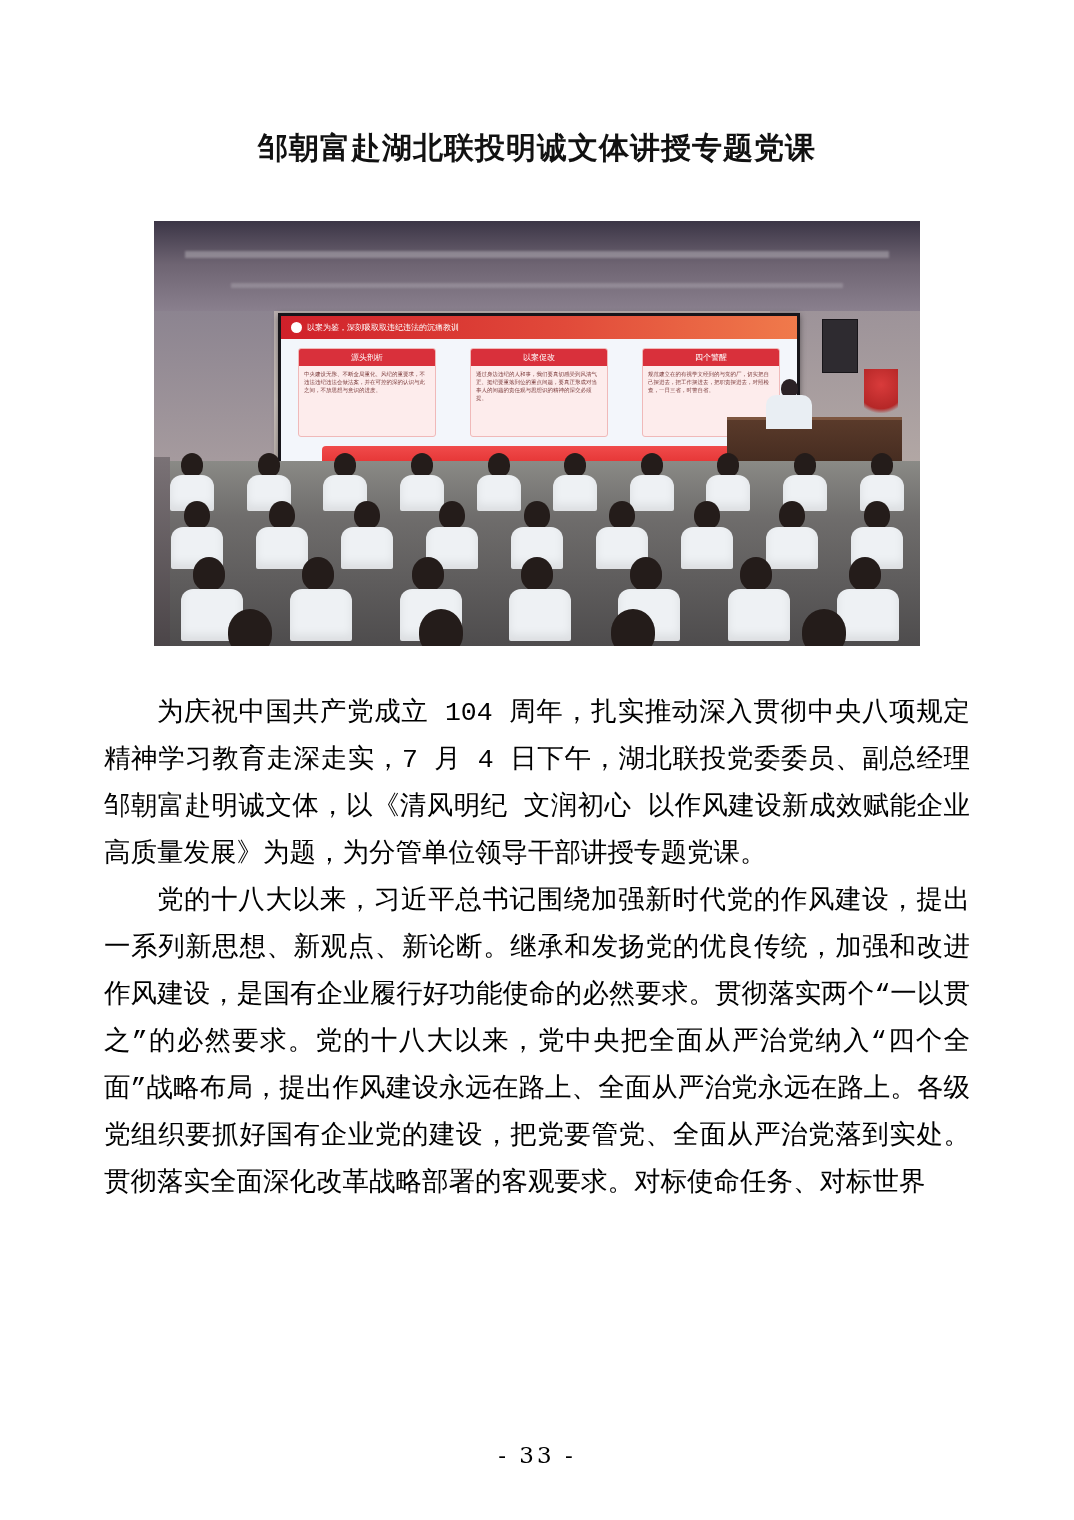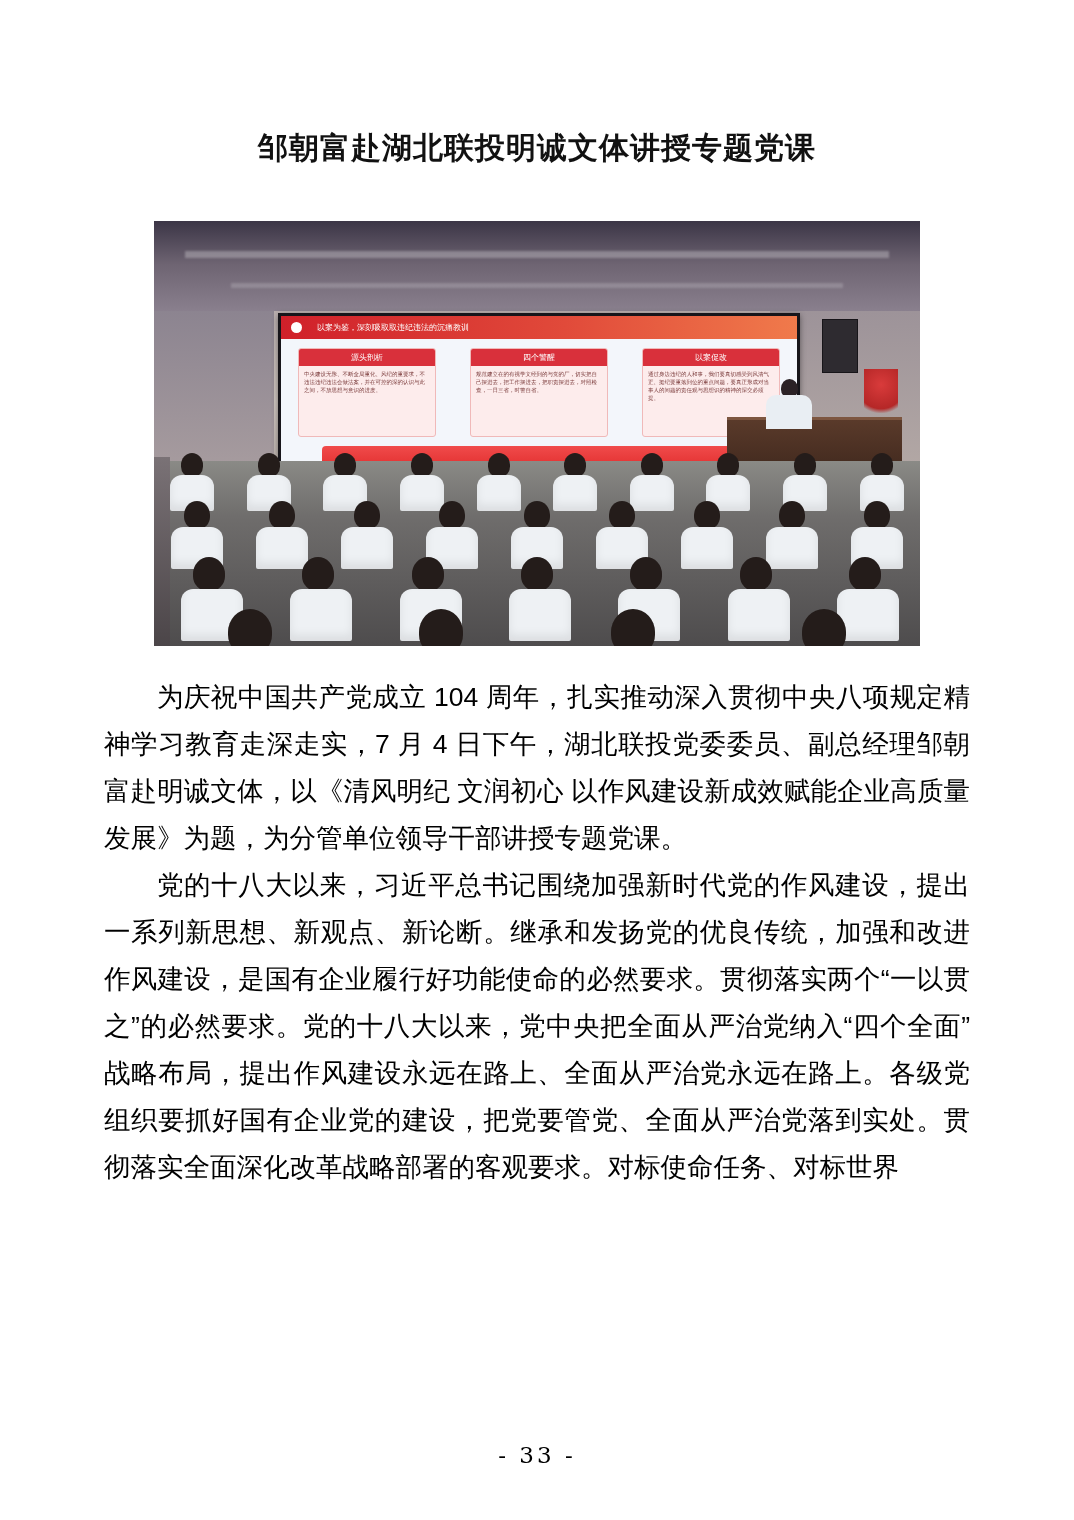--- a/index.html
+++ b/index.html
@@ -90,21 +90,21 @@
     box-shadow: 0 2px 6px rgba(0,0,0,0.45);
     overflow: hidden;
   }
   .screen-banner {
     position: absolute; left: 0; top: 0; width: 100%; height: 23px;
     background: linear-gradient(90deg, #d0202a 0%, #e14a3a 55%, #f07a4b 100%);
     color: #fff;
     font-size: 8px;
     font-family: Liberation Mono, monospace;
     line-height: 23px;
-    padding-left: 36px;
+    padding-left: 26px;
     box-sizing: border-box;
     white-space: nowrap;
     overflow: hidden;
   }
   .screen-banner .dot {
     position: absolute; left: 10px; top: 6px;
     width: 11px; height: 11px; border-radius: 50%;
     background: #fff;
   }
   .cards {
@@ -196,26 +196,26 @@
     border-radius: 50% 50% 44% 44%;
   }
   .shirt {
     margin: -2px auto 0 auto;
     background: #eef1f4;
     border-radius: 12px 12px 2px 2px;
     box-shadow: inset 0 -6px 10px rgba(0,0,0,0.08);
   }
   
   .content {
-    margin: 28px 104px 0 104px;
+    margin: 44px 104px 0 104px;
     font-size: 26.5px;
     line-height: 47px;
     text-align: justify;
     color: #000;
-    font-family: Liberation Sans, sans-serif;
+    font-family: Liberation Mono, monospace;
   }
   .content p {
     margin: 0;
     text-indent: 2em;
   }
   .page-number {
     position: absolute;
     bottom: 52px;
     left: 0; right: 0;
     text-align: center;
@@ -239,26 +239,26 @@
     <div class="speaker-box"></div>
 
     <div class="screen">
       <div class="screen-banner">以案为鉴，深刻吸取取违纪违法的沉痛教训<span class="dot"></span></div>
       <div class="cards">
         <div class="card">
           <div class="card-head">源头剖析</div>
           <div class="card-body">中央建设无形、不断全局重化、风纪的重要求，不违法违纪违法会做法案，并在可控的深的认识与此之间，不放思想与意识的进度。</div>
         </div>
         <div class="card">
+          <div class="card-head">以案促改</div>
+          <div class="card-body">通过身边违纪的人和事，我们要真切感受到风清气正、挺纪要重落到位的重点问题，要真正形成对当事人的问题的责任观与思想识的精神的深交必须提。</div>
+        </div>
+        <div class="card">
           <div class="card-head">四个警醒</div>
           <div class="card-body">规范建立在的有视学文经到的与党的厂，切实把自己摆进去，把工作摆进去，把职责摆进去，对照检查，一日三省，时警自省。</div>
-        </div>
-        <div class="card">
-          <div class="card-head">以案促改</div>
-          <div class="card-body">通过身边违纪的人和事，我们要真切感受到风清气正、挺纪要重落到位的重点问题，要真正形成对当事人的问题的责任观与思想识的精神的深交必须提。</div>
         </div>
       </div>
       <div class="screen-base"></div>
     </div>
 
     <div class="podium"></div>
     <div class="presenter-head"></div>
     <div class="presenter-body"></div>
     <div class="flower"></div>
 

